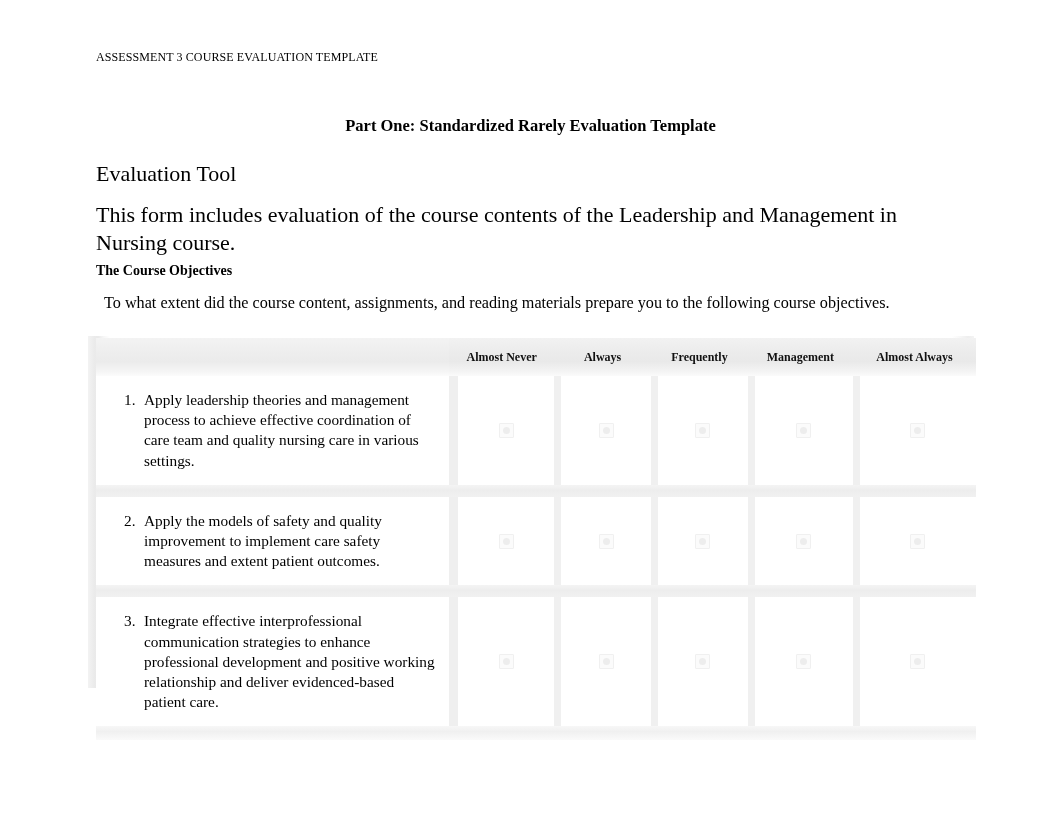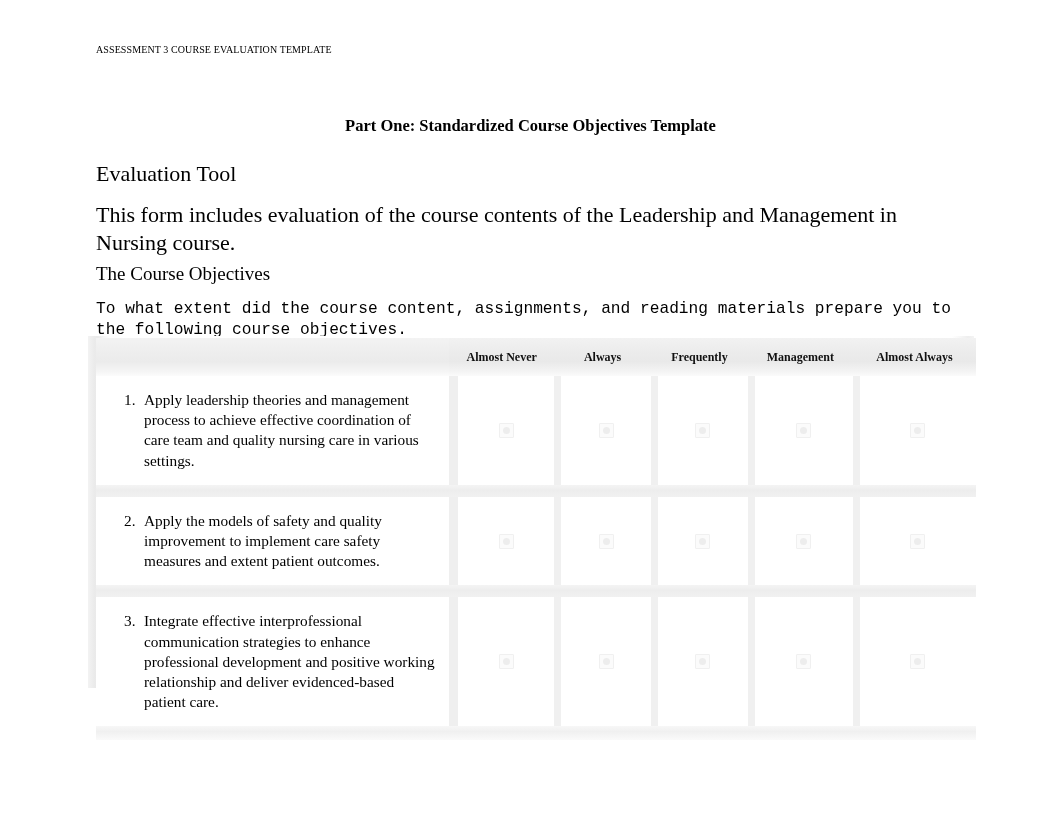--- a/index.html
+++ b/index.html
@@ -21,22 +21,22 @@
     position: relative;
     width: 1062px;
     height: 821px;
     box-sizing: border-box;
   }
 
   
   .doc-header {
     position: absolute;
     left: 96px;
-    top: 44px;
-    font-size: 10px;
+    top: 50px;
+    font-size: 12px;
     line-height: 1.2;
     letter-spacing: 0.1px;
     white-space: nowrap;
   }
 
   
   .body-col {
     position: absolute;
     left: 96px;
     top: 116px;
@@ -57,30 +57,29 @@
     font-size: 22px;
     line-height: 1.26;
   }
 
   p.para.tight {
     margin-bottom: 6px;
   }
 
   .section-head {
     margin: 0 0 13px 0;
-    font-size: 19px;
-    font-weight: normal;
+    font-size: 14px;
+    font-weight: bold;
     line-height: 1.26;
   }
 
   .lead-in {
-    margin: 0 0 15px 0;
+    margin: 0 0 15px 8px;
     font-size: 16.2px;
     line-height: 1.26;
-    font-family: Liberation Mono, monospace;
   }
 
   
   .table-wrap {
     position: absolute;
     left: 88px;
     top: 336px;
     width: 886px;
     height: 352px;
     
@@ -215,21 +214,21 @@
 </style>
 </head>
 <body>
 
 <div class="page">
 
   <div class="doc-header">ASSESSMENT 3 COURSE EVALUATION TEMPLATE</div>
 
   <div class="body-col">
 
-    <div class="part-title">Part One: Standardized Course Objectives Template</div>
+    <div class="part-title">Part One: Standardized Rarely Evaluation Template</div>
 
     <p class="para">Evaluation Tool</p>
 
 
     <p class="para tight">This form includes evaluation of the course contents of the Leadership and Management in Nursing course.</p>
 
     <div class="section-head">The Course Objectives</div>
 
     <div class="lead-in">To what extent did the course content, assignments, and reading materials prepare you to the following course objectives.</div>
   </div>

